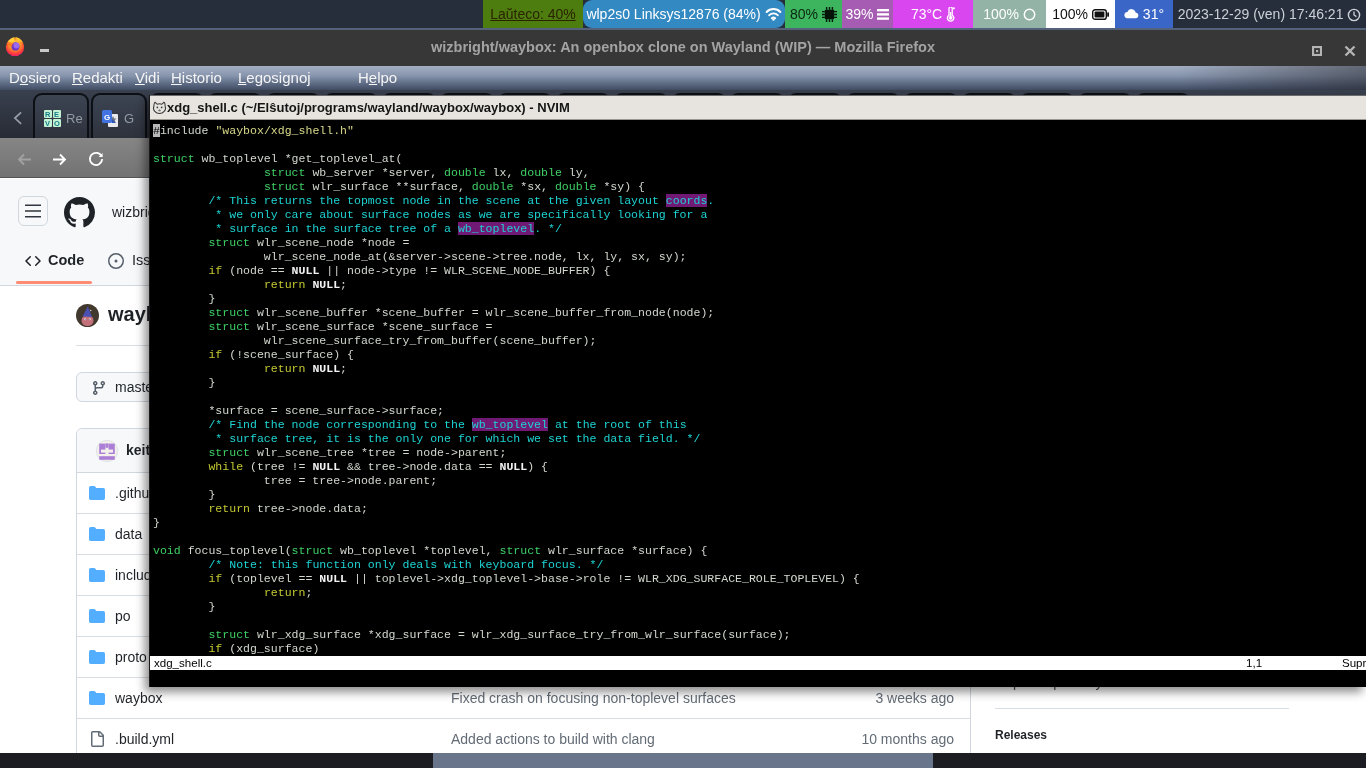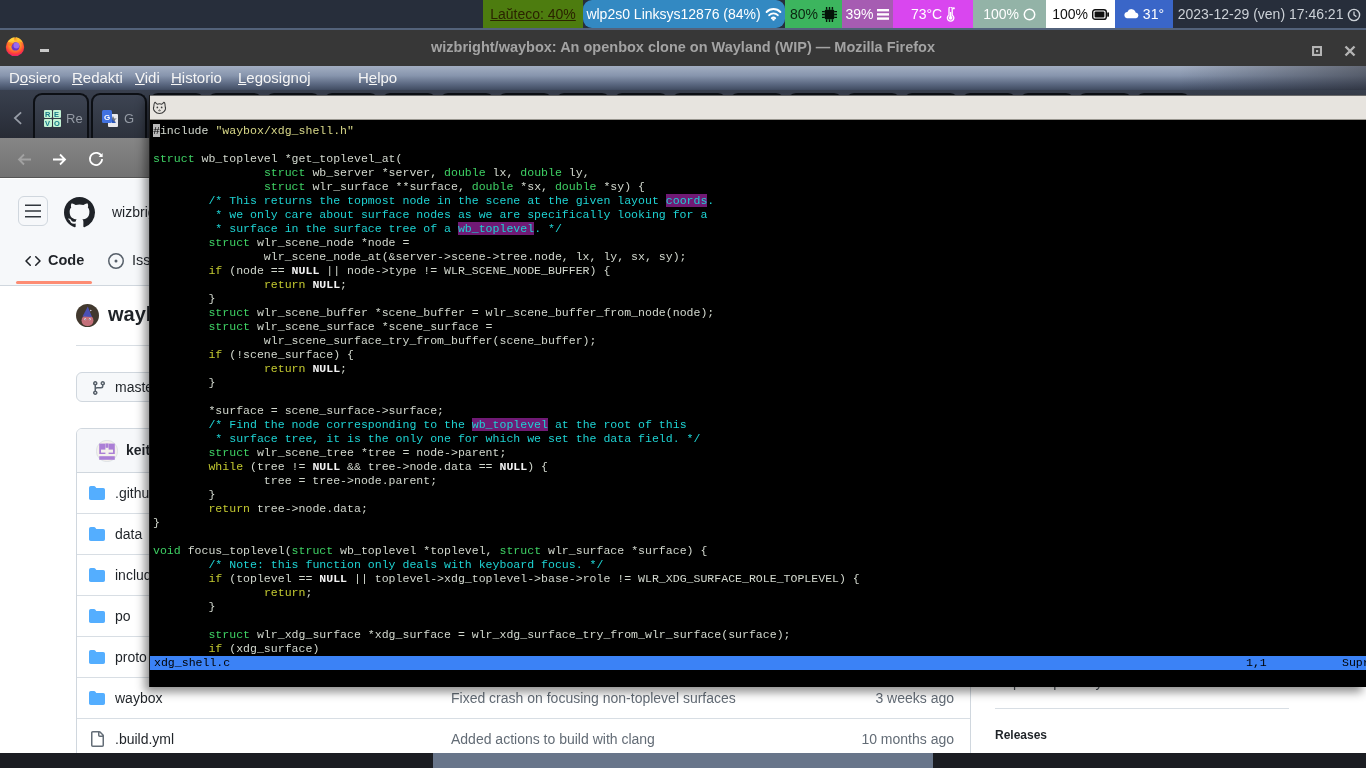--- a/index.html
+++ b/index.html
@@ -37,22 +37,22 @@
   #nvimbar { position:absolute; left:0; top:0; width:100%; height:25px; background:#e7e4df;
      border-top:1px solid #6b6b6b; border-bottom:1px solid #9a9790; }
   #nvimbar .t { position:absolute; left:17px; top:4px; font-size:13px; font-weight:bold; color:#151515; }
   #term { position:absolute; left:0; top:25px; width:100%; height:567px; background:#000; overflow:hidden; }
   #code { position:absolute; left:3px; top:4px; font-family:"Liberation Mono", monospace;
      font-size:11.56px; line-height:14px; color:#d2d8ce; white-space:pre; }
   .ty { color:#3ed164; } .st { color:#c3c930; } .cm { color:#1ed3d3; } .str { color:#d8d888; }
   .nu { color:#f2f2f2; font-weight:bold; }
   .hl { background:#701a75; }
   .cur { background:#b8b8b8; color:#000; }
-  #vstatus { position:absolute; left:0; top:536px; width:100%; height:14px; background:#3b82f6;
-     font-family:Liberation Mono, monospace; font-size:11.56px; line-height:14px; color:#000; }
+  #vstatus { position:absolute; left:0; top:536px; width:100%; height:14px; background:#ffffff;
+     font-family:Liberation Sans, sans-serif; font-size:11.56px; line-height:14px; color:#000; }
 
   
   #bpanel { position:absolute; left:0; top:753px; width:1366px; height:15px; background:#1b1d22; z-index:50; }
   #btask { position:absolute; left:433px; top:0; width:500px; height:15px; background:#68758a; }
 </style>
 </head>
 <body>
 
 <div id="panel">
   <div class="seg" style="left:483px;width:100px;background:#4d7c0f;color:#2b2300;text-decoration:underline;">Laŭteco: 40%</div>
@@ -340,20 +340,21 @@
 </style>
 
 <div id="nvim">
   <div id="nvimbar">
     <svg style="position:absolute;left:2px;top:4px" width="15" height="16" viewBox="0 0 16 16">
       <path d="M2 6 C2 3 3 2 3.4 2 L5.5 4 C6.3 3.6 7.6 3.4 8 3.4 C8.4 3.4 9.7 3.6 10.5 4 L12.6 2 C13 2 14 3 14 6 C14.6 7.4 14.4 10 13 11.6 C11.8 13 10 13.8 8 13.8 C6 13.8 4.2 13 3 11.6 C1.6 10 1.4 7.4 2 6 Z" fill="#e7e4df" stroke="#3a3a3a" stroke-width="1.1"></path>
       <circle cx="5.7" cy="7.4" r="0.9" fill="#3a3a3a"></circle>
         <circle cx="10.3" cy="7.4" r="0.9" fill="#3a3a3a"></circle>
       <path d="M6.5 10.5 C7.2 11.2 8.8 11.2 9.5 10.5 M8 9.5 v1" stroke="#3a3a3a" stroke-width="0.8" fill="none"></path>
     </svg>
+    <div class="t">xdg_shell.c (~/Elŝutoj/programs/wayland/waybox/waybox) - NVIM</div>
   </div>
   <div id="term">
     <pre id="code"><span class="cur">#</span>include <span class="str">"waybox/xdg_shell.h"</span>
 
 <span class="ty">struct</span> wb_toplevel *get_toplevel_at(
                 <span class="ty">struct</span> wb_server *server, <span class="ty">double</span> lx, <span class="ty">double</span> ly,
                 <span class="ty">struct</span> wlr_surface **surface, <span class="ty">double</span> *sx, <span class="ty">double</span> *sy) {
         <span class="cm">/* This returns the topmost node in the scene at the given layout <span class="hl">coords</span>.</span>
 <span class="cm">         * we only care about surface nodes as we are specifically looking for a</span>
 <span class="cm">         * surface in the surface tree of a <span class="hl">wb_toplevel</span>. */</span>

